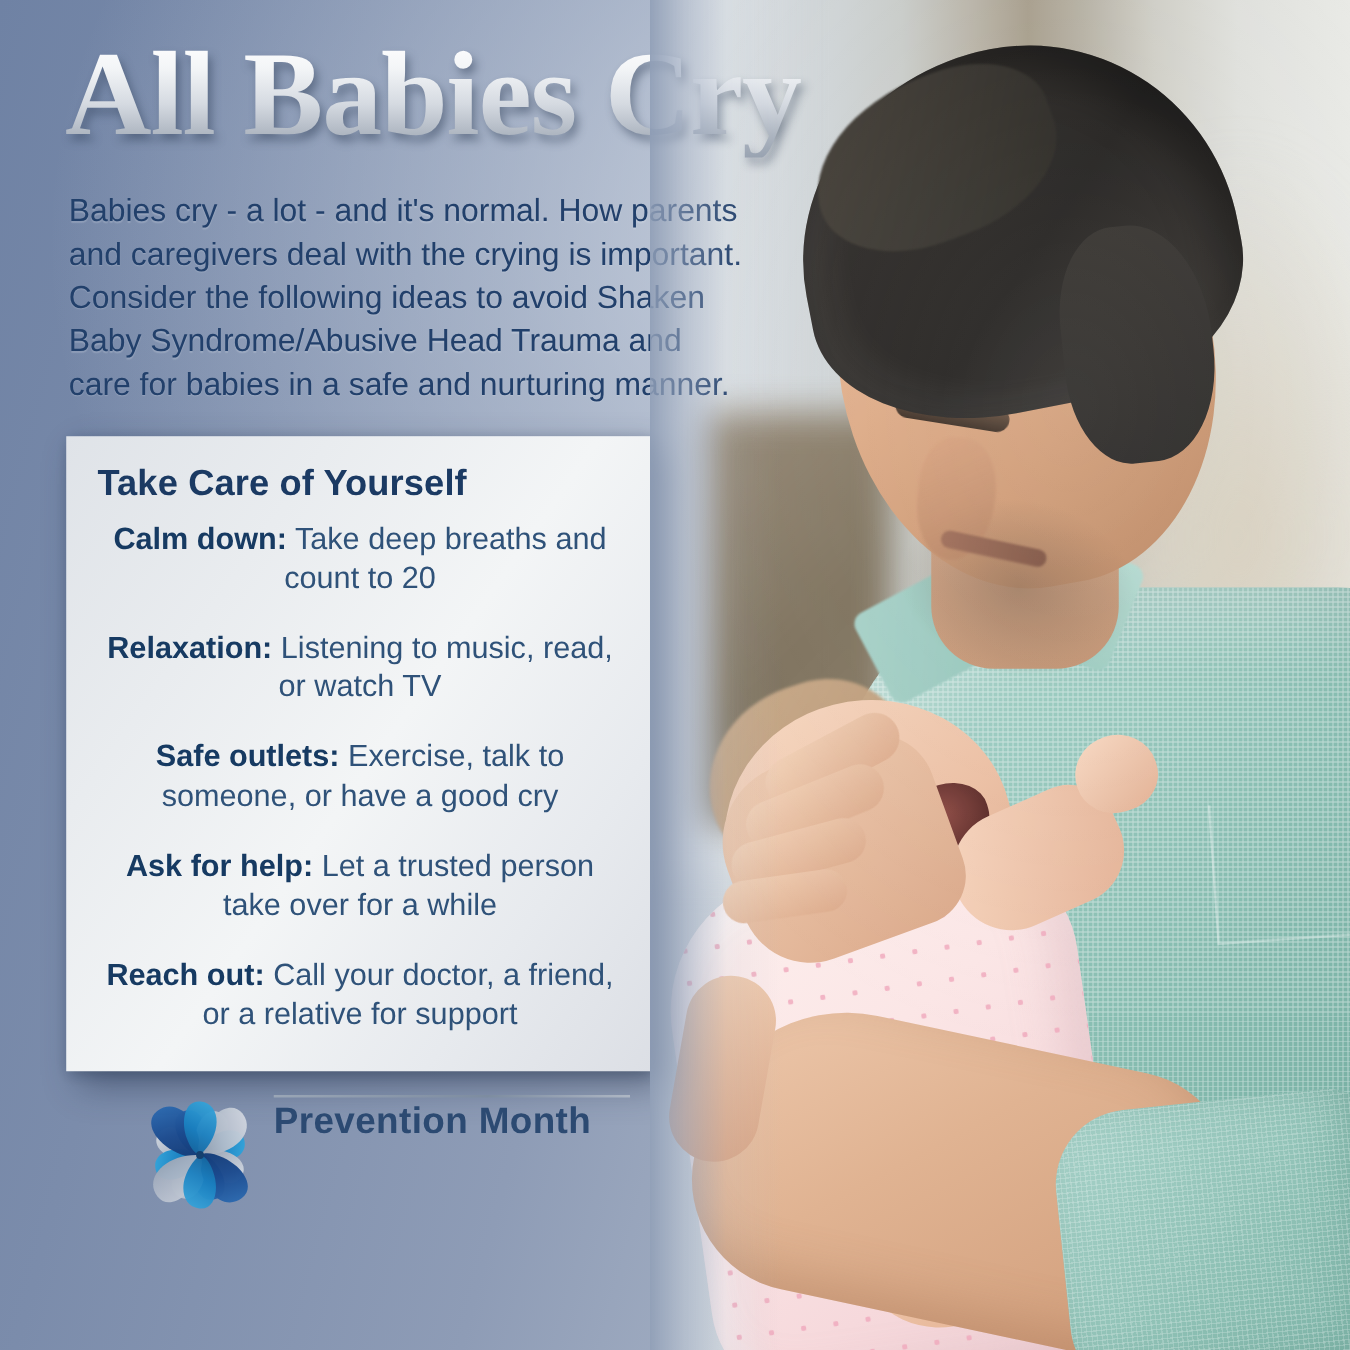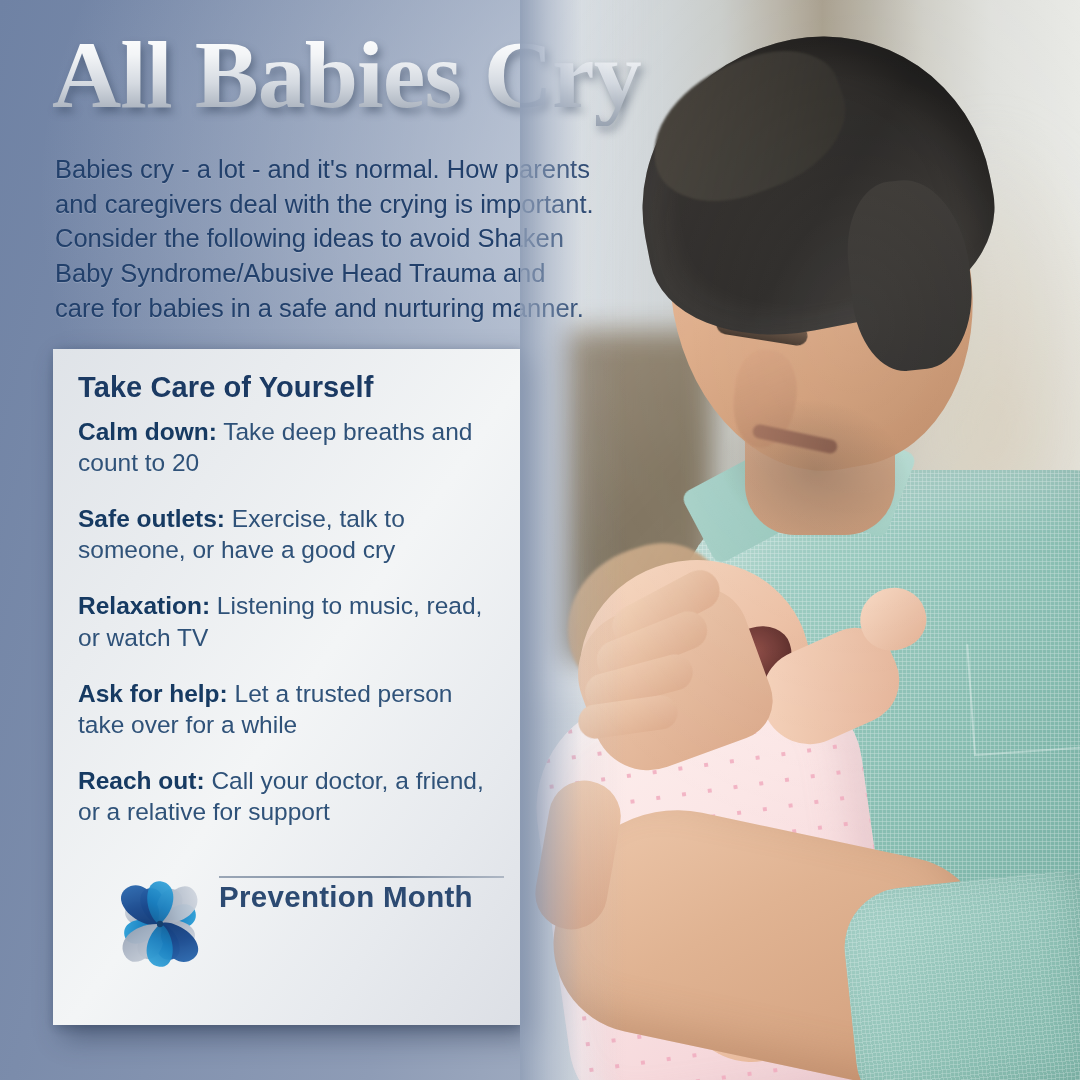--- a/index.html
+++ b/index.html
@@ -165,29 +165,29 @@
   
   .intro{
     position:absolute;left:55px;top:152px;width:630px;
     color:#22406b;font-size:25.5px;line-height:1.36;font-weight:400;
     text-shadow:0 1px 1px rgba(255,255,255,.18);
   }
   .intro div{white-space:nowrap;}
 
   
   .card{
-    position:absolute;left:53px;top:349px;width:467px;height:676px;
+    position:absolute;left:53px;top:349px;width:467px;height:508px;
     background:linear-gradient(125deg,#dfe3e8 0%,#e9ecef 26%,#f3f5f6 52%,#e7eaee 78%,#dcdfe5 100%);
     box-shadow:10px 12px 26px rgba(30,45,70,.45), 2px 3px 10px rgba(30,45,70,.3);
   }
   .card-inner{position:absolute;left:25px;top:22px;right:22px;}
   .card-title{
     color:#1b3a63;font-weight:700;font-size:29px;letter-spacing:.1px;margin-bottom:12px;
   }
-  .tip{color:#2b4a70;font-size:24.5px;line-height:1.27;margin-bottom:25px;}
+  .tip{color:#2b4a70;font-size:24.5px;line-height:1.27;margin-bottom:25px;text-align:center;}
   .tip b{color:#163a62;font-weight:700;}
   .tip span{color:#2f5279;}
 
   
   .logo{position:absolute;left:48px;top:506px;width:400px;height:140px;}
   .pinwheel{position:absolute;left:0;top:2px;width:118px;height:134px;}
   .logo-text{position:absolute;left:118px;top:16px;width:285px;}
   .logo-main{
     font-family:"Liberation Serif", serif;font-size:47px;line-height:1;
     color:#1b3558;letter-spacing:.2px;
@@ -266,24 +266,24 @@
   </div>
 
   <div class="card">
     <div class="card-inner">
       <div class="card-title">Take Care of Yourself</div>
 
       <div class="tip">
         <b>Calm down:</b><span> Take deep breaths and count to 20</span>
       </div>
       <div class="tip">
+        <b>Relaxation:</b><span> Listening to music, read, or watch TV</span>
+      </div>
+      <div class="tip">
         <b>Safe outlets:</b><span> Exercise, talk to someone, or have a good cry</span>
-      </div>
-      <div class="tip">
-        <b>Relaxation:</b><span> Listening to music, read, or watch TV</span>
       </div>
       <div class="tip">
         <b>Ask for help:</b><span> Let a trusted person take over for a while</span>
       </div>
       <div class="tip">
         <b>Reach out:</b><span> Call your doctor, a friend, or a relative for support</span>
       </div>
     </div>
 
     <div class="logo">

